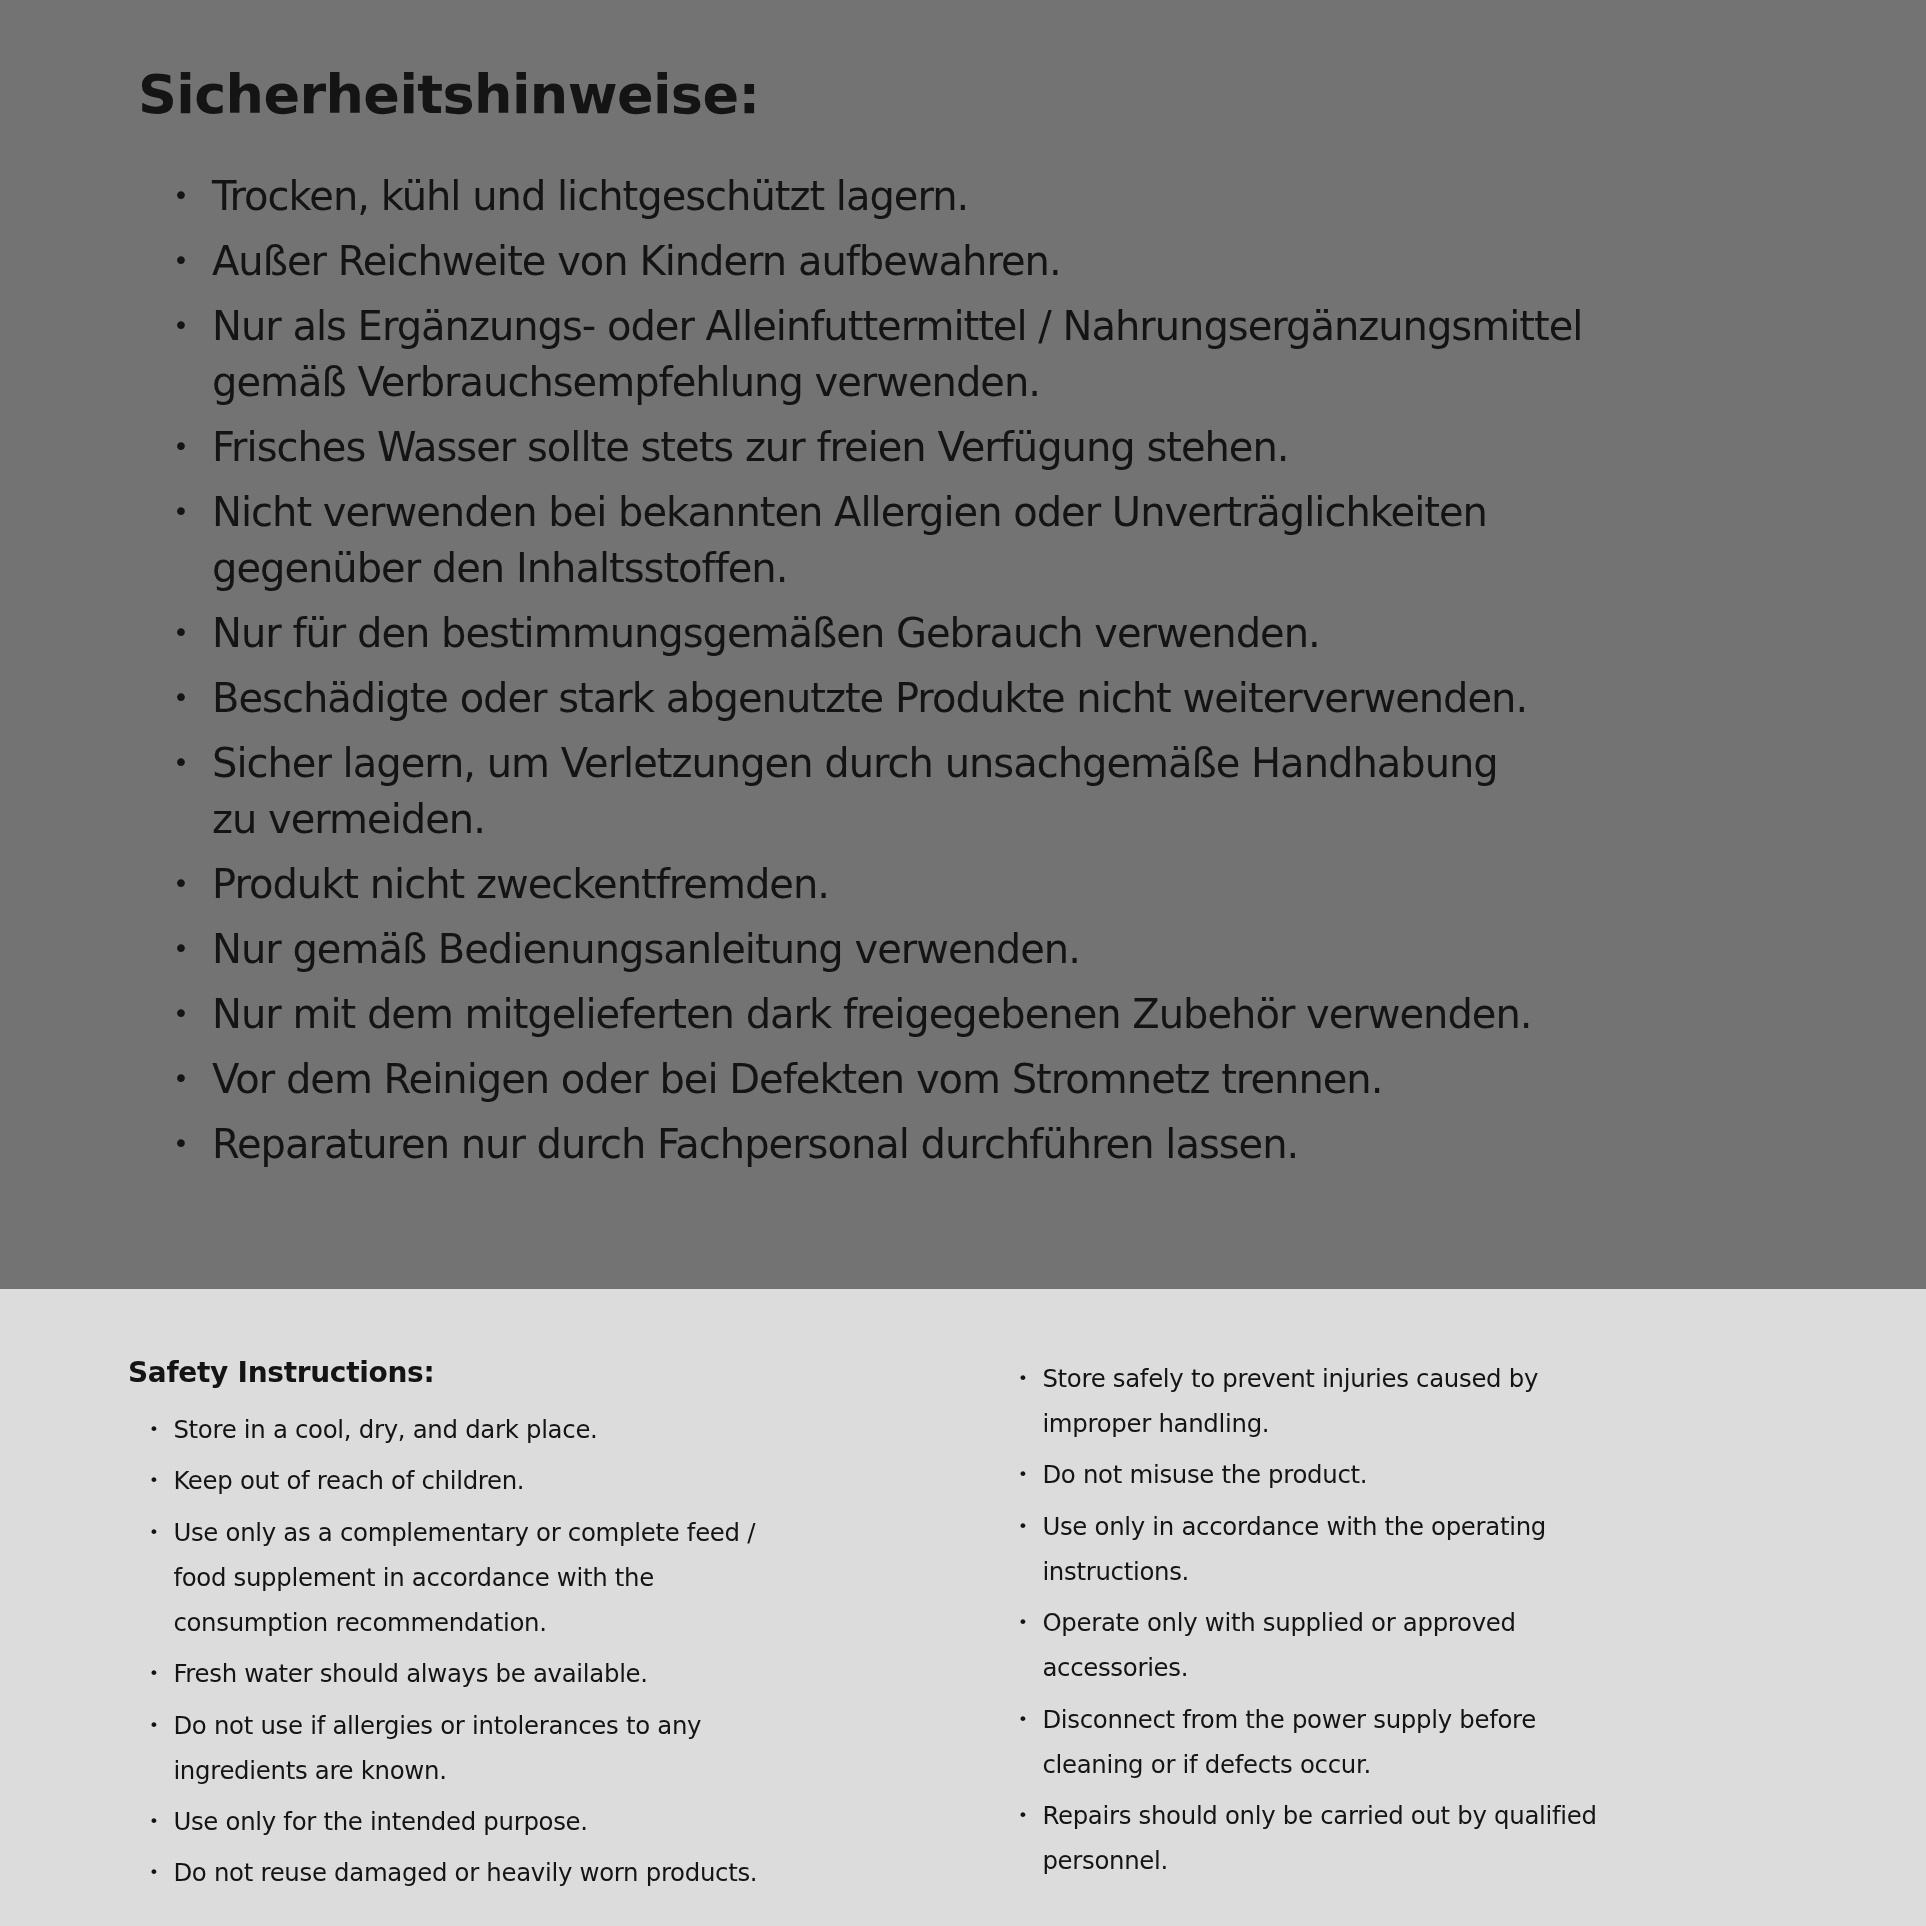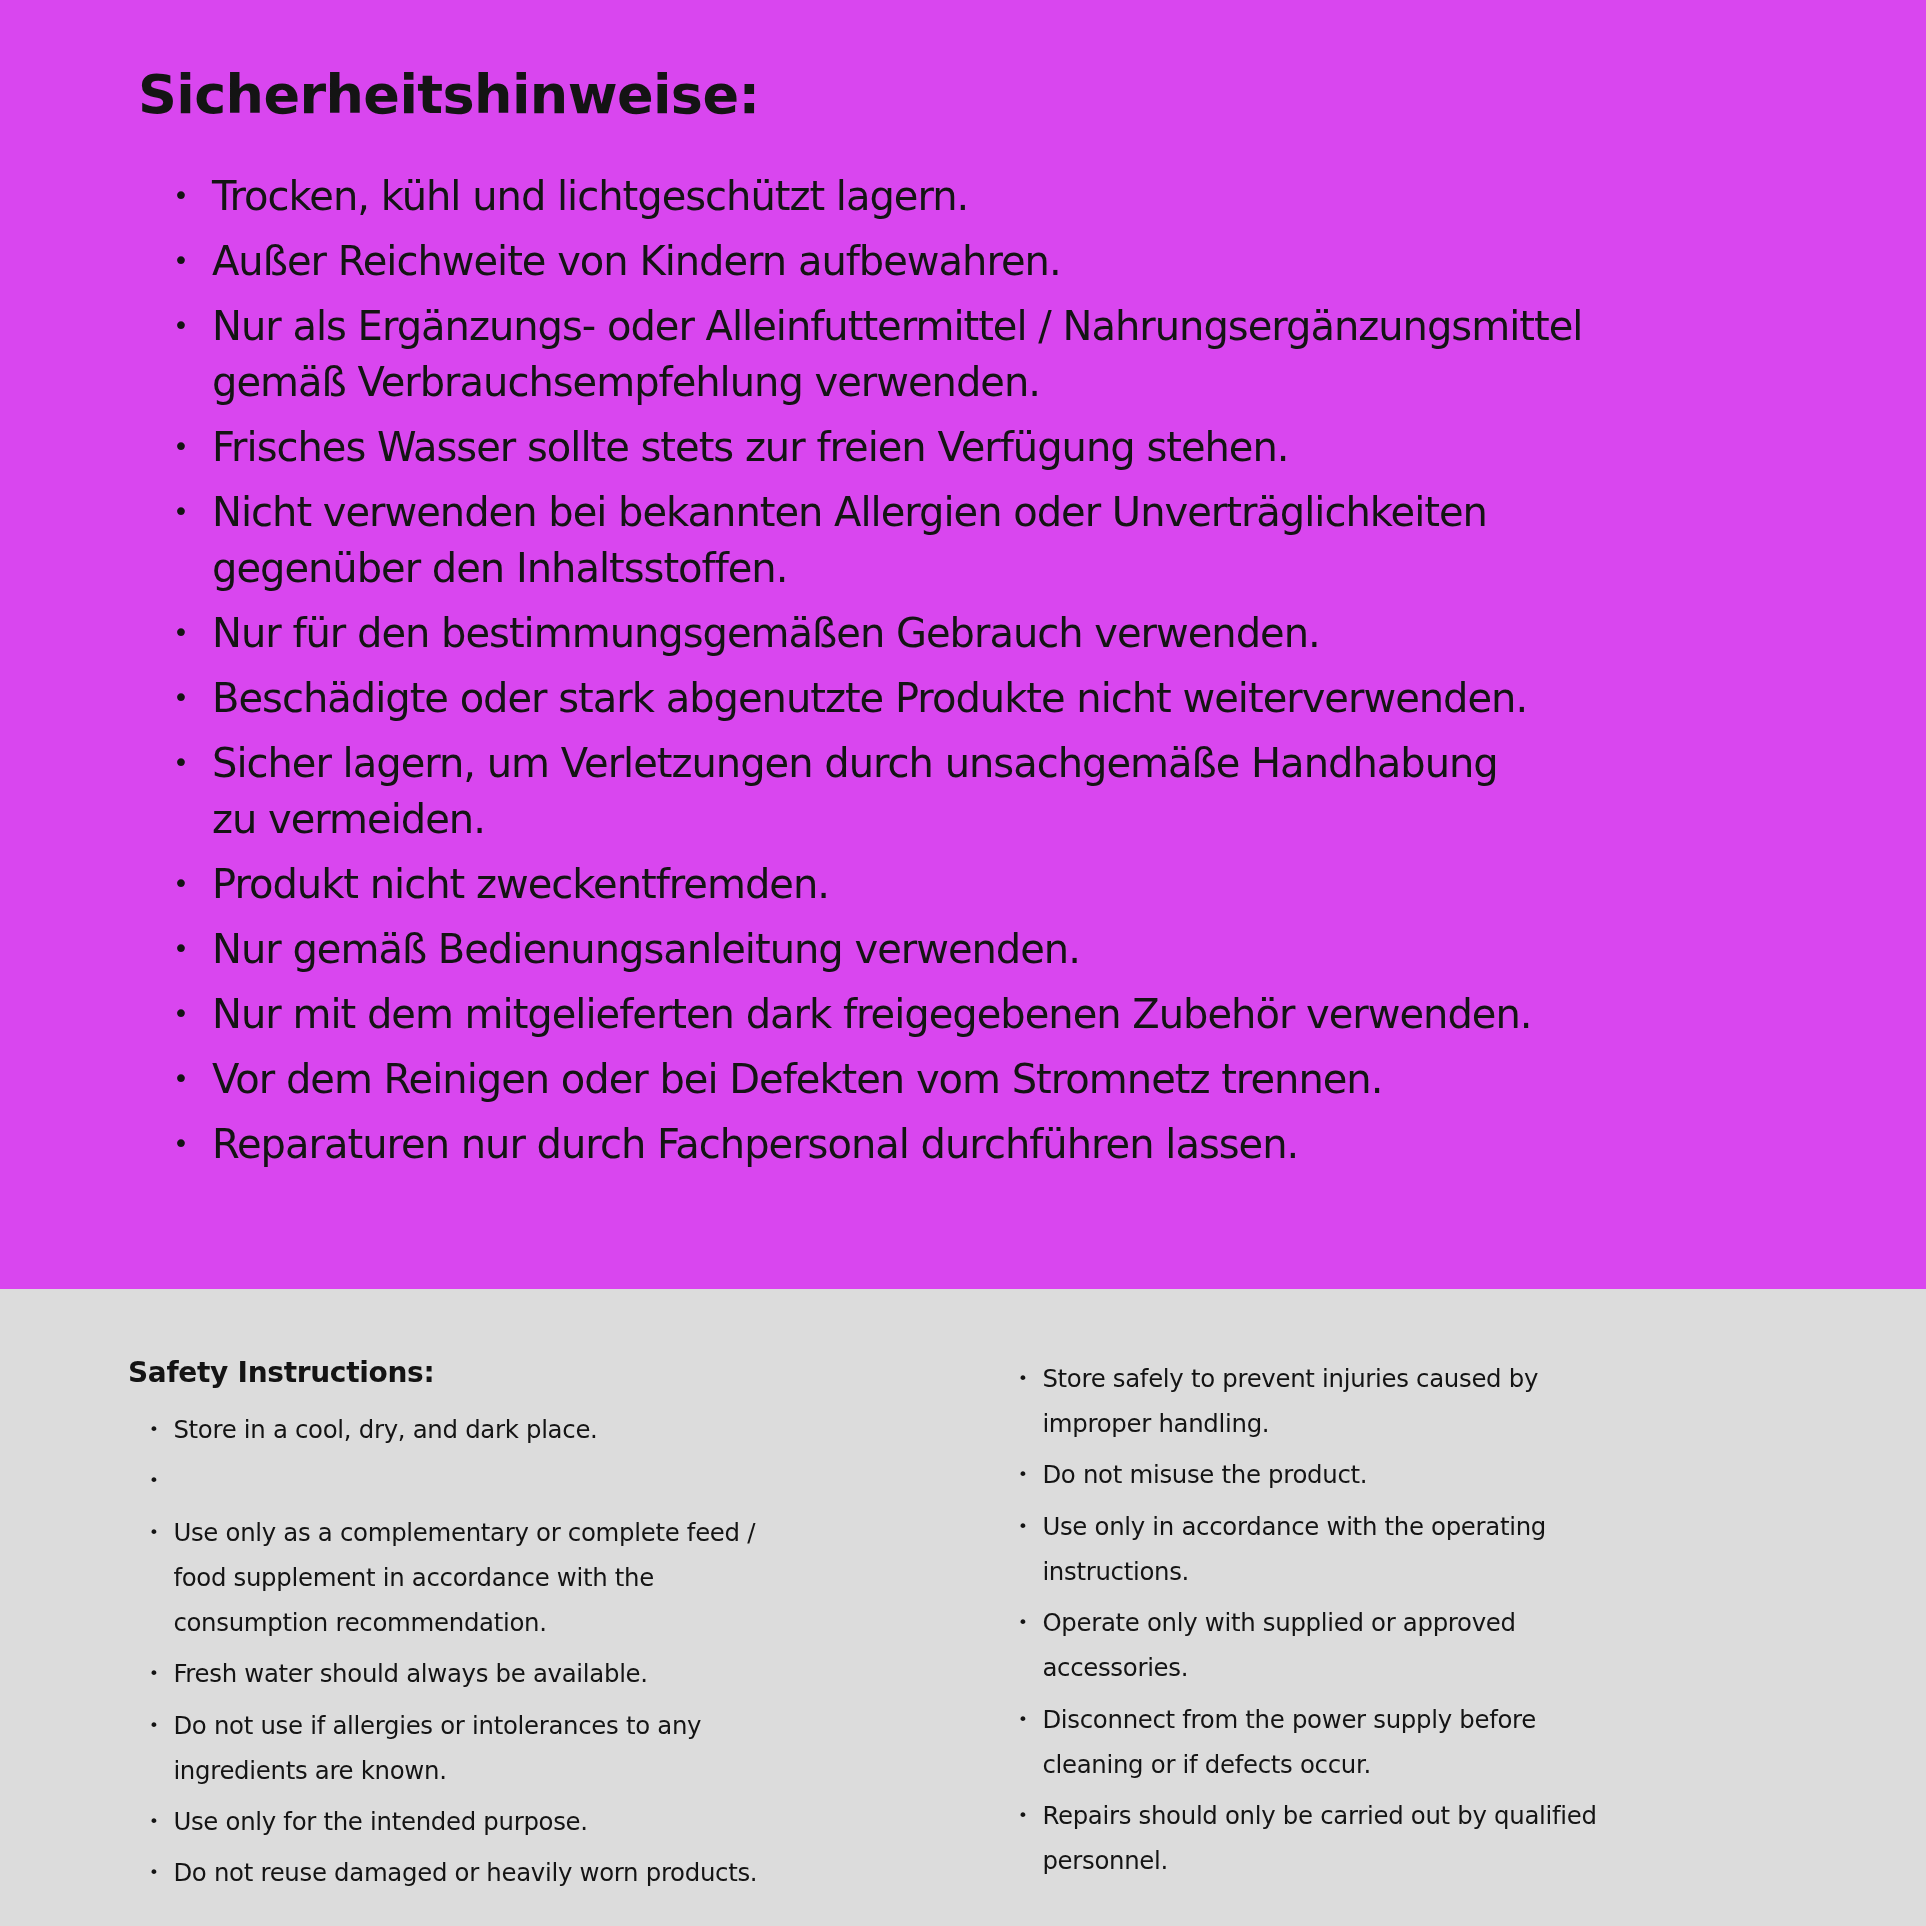--- a/index.html
+++ b/index.html
@@ -5,21 +5,21 @@
 <style>
   html, body {
     margin: 0;
     padding: 0;
     background: #ffffff;
   }
   .page {
     position: relative;
     width: 1926px;
     height: 1926px;
-    background: #d946ef;
+    background: #737373;
     color: #141414;
     font-family: "DejaVu Sans", "Liberation Sans", sans-serif;
     overflow: hidden;
   }
   
   .top-section {
     box-sizing: border-box;
     height: 1289px;
     padding: 64px 39px 0 138px;
   }
@@ -162,20 +162,21 @@
   <section class="panel">
     <div class="col col-left">
       <h2 class="english-title">Safety Instructions:</h2>
       <ul class="bullet-list english-list">
         <li>
             <span class="bullet">•</span>
             <span class="txt">Store in a cool, dry, and dark place.</span>
           </li>
         <li>
             <span class="bullet">•</span>
+            <span class="txt">Keep out of reach of children.</span>
           </li>
         <li>
             <span class="bullet">•</span>
             <span class="txt">Use only as a complementary or complete feed /
 food supplement in accordance with the
 consumption recommendation.</span>
           </li>
         <li>
             <span class="bullet">•</span>
             <span class="txt">Fresh water should always be available.</span>

